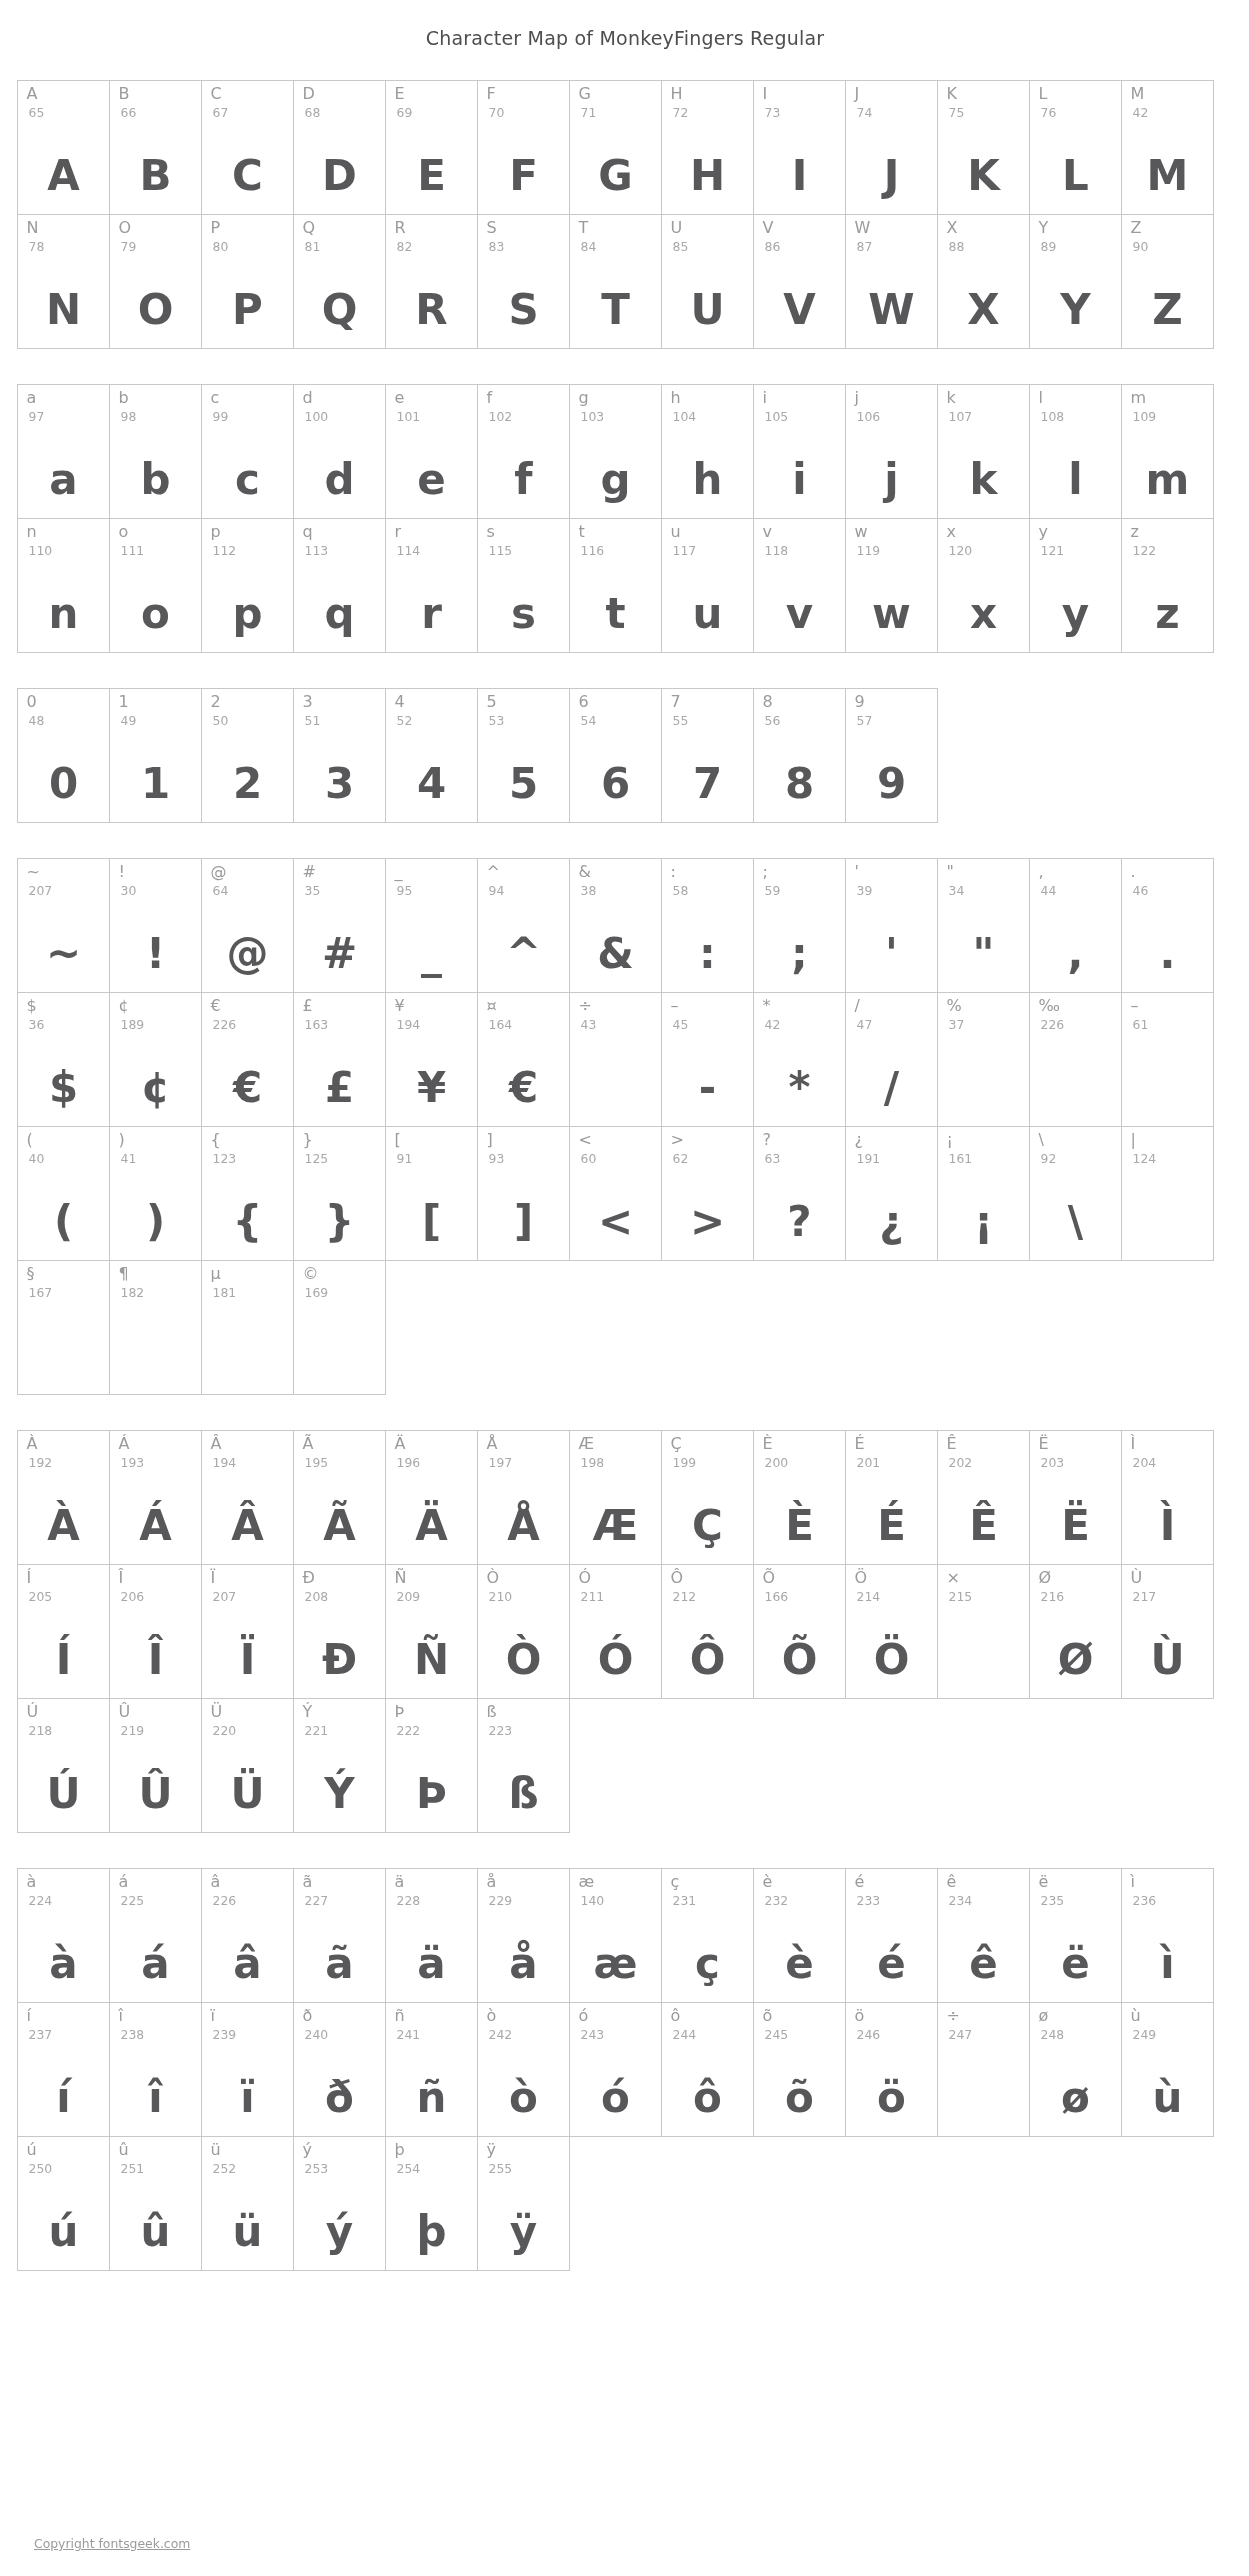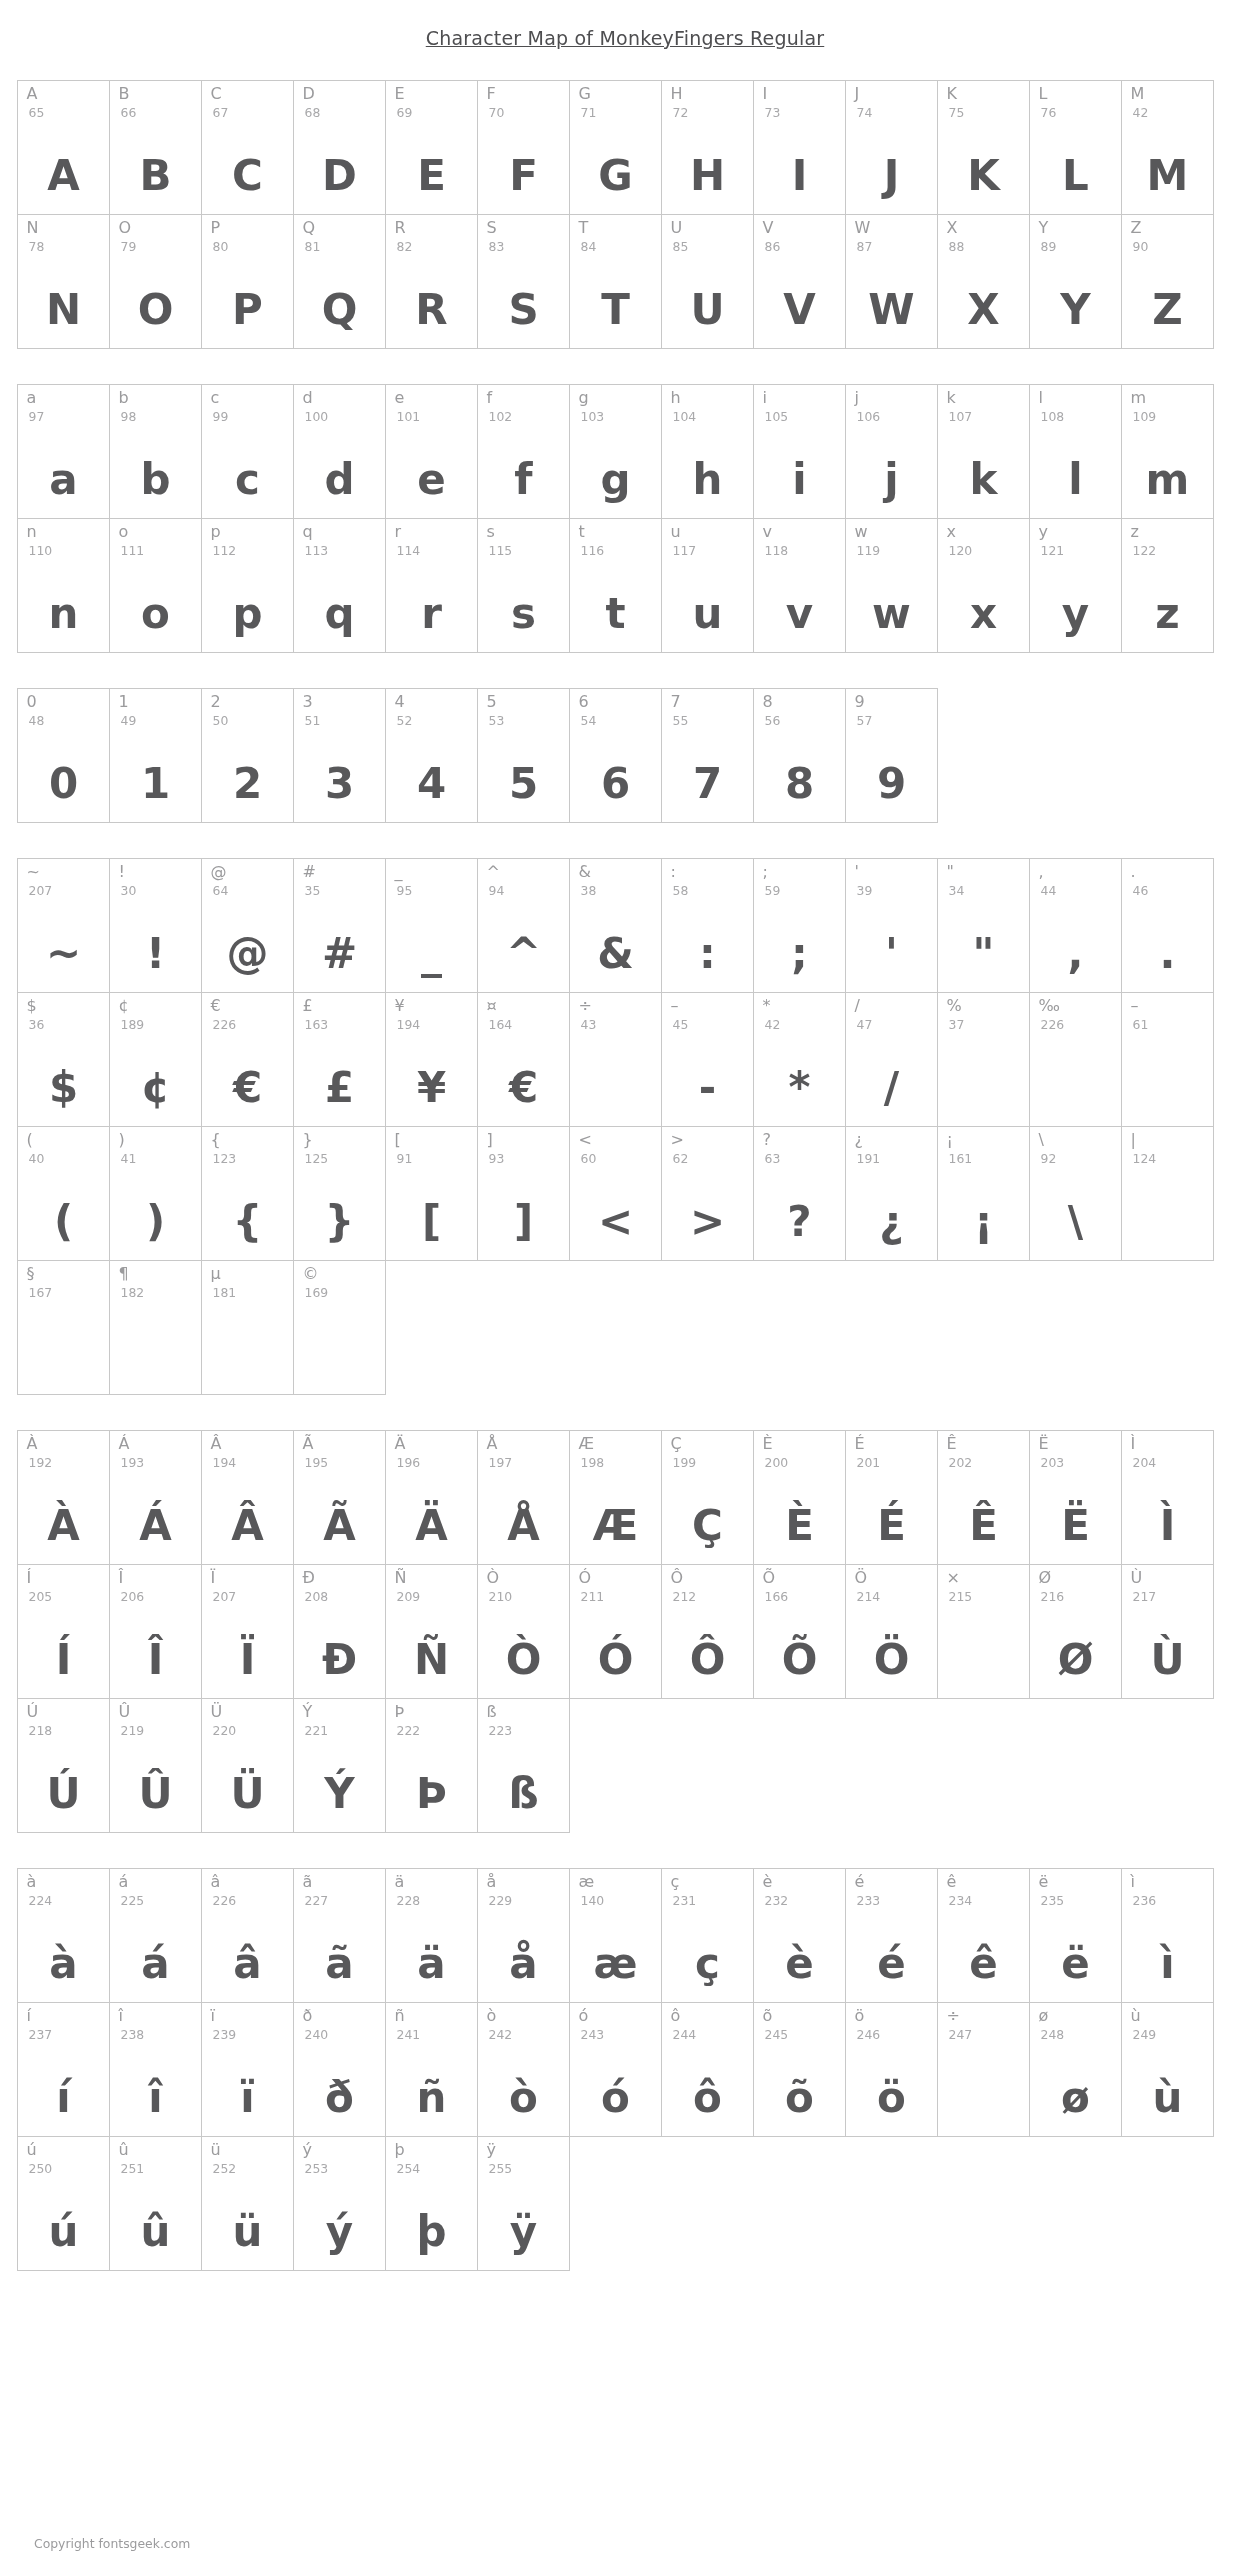--- a/index.html
+++ b/index.html
@@ -18,21 +18,20 @@
     min-height: 2576px;
     box-sizing: border-box;
   }
   .title {
     text-align: center;
     font-size: 19px;
     color: #4e4e50;
     padding-top: 27px;
     letter-spacing: 0.2px;
     font-family: "DejaVu Sans", sans-serif;
-    text-decoration: underline;
   }
   .blocks {
     margin-top: 30.5px;
     padding: 0 17px;
   }
   .block {
     margin-bottom: 36px;
   }
   .row {
     display: flex;
@@ -83,20 +82,21 @@
   .cell.empty .glyph {
     content: "";
   }
   .footer {
     position: absolute;
     left: 34px;
     bottom: 25px;
     font-size: 12.4px;
     color: #9b9b9d;
     font-family: "DejaVu Sans", sans-serif;
+    text-decoration: underline;
   }
 </style>
 </head>
 <body>
 
 <div class="page">
 
   <div class="title">Character Map of MonkeyFingers Regular</div>
 
   <div class="blocks">

